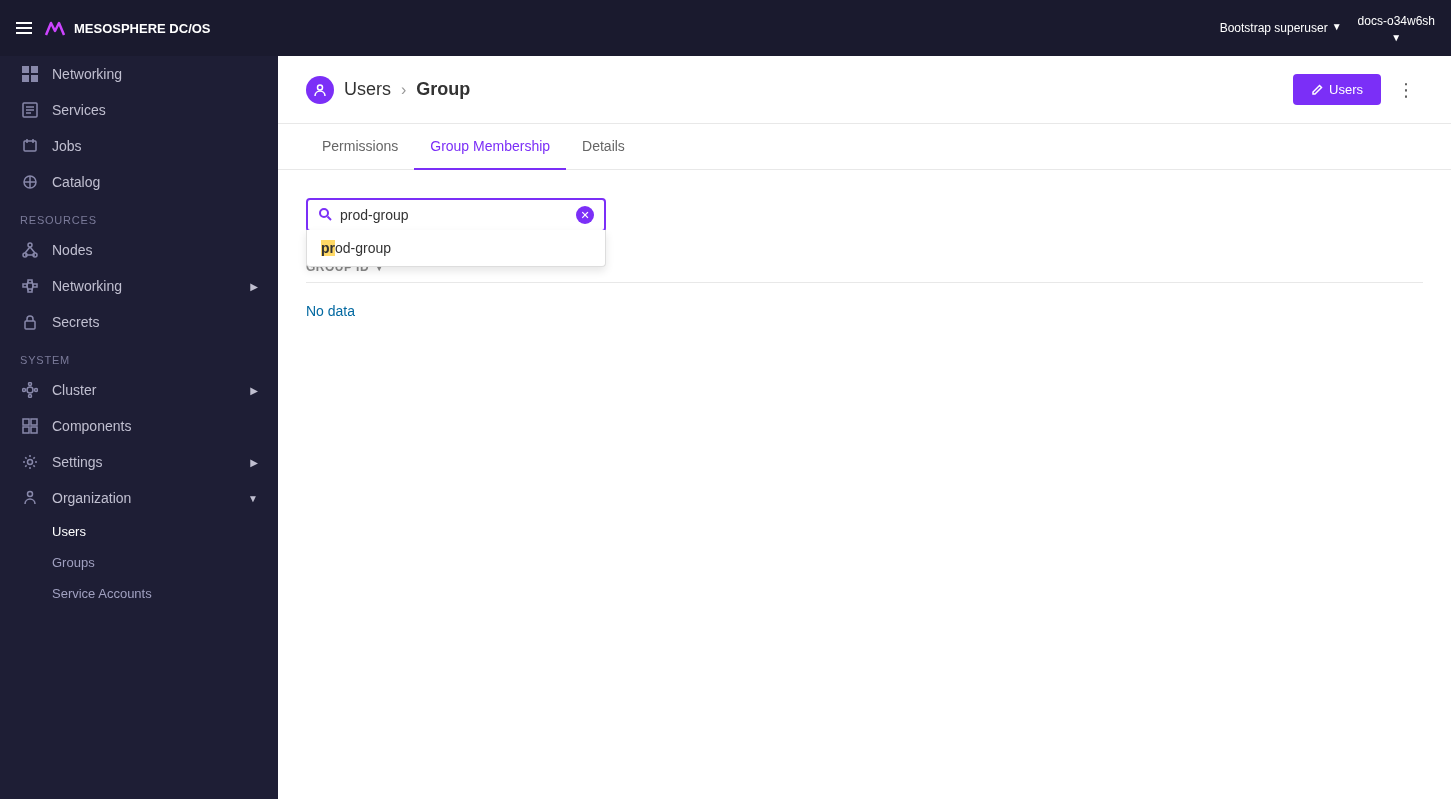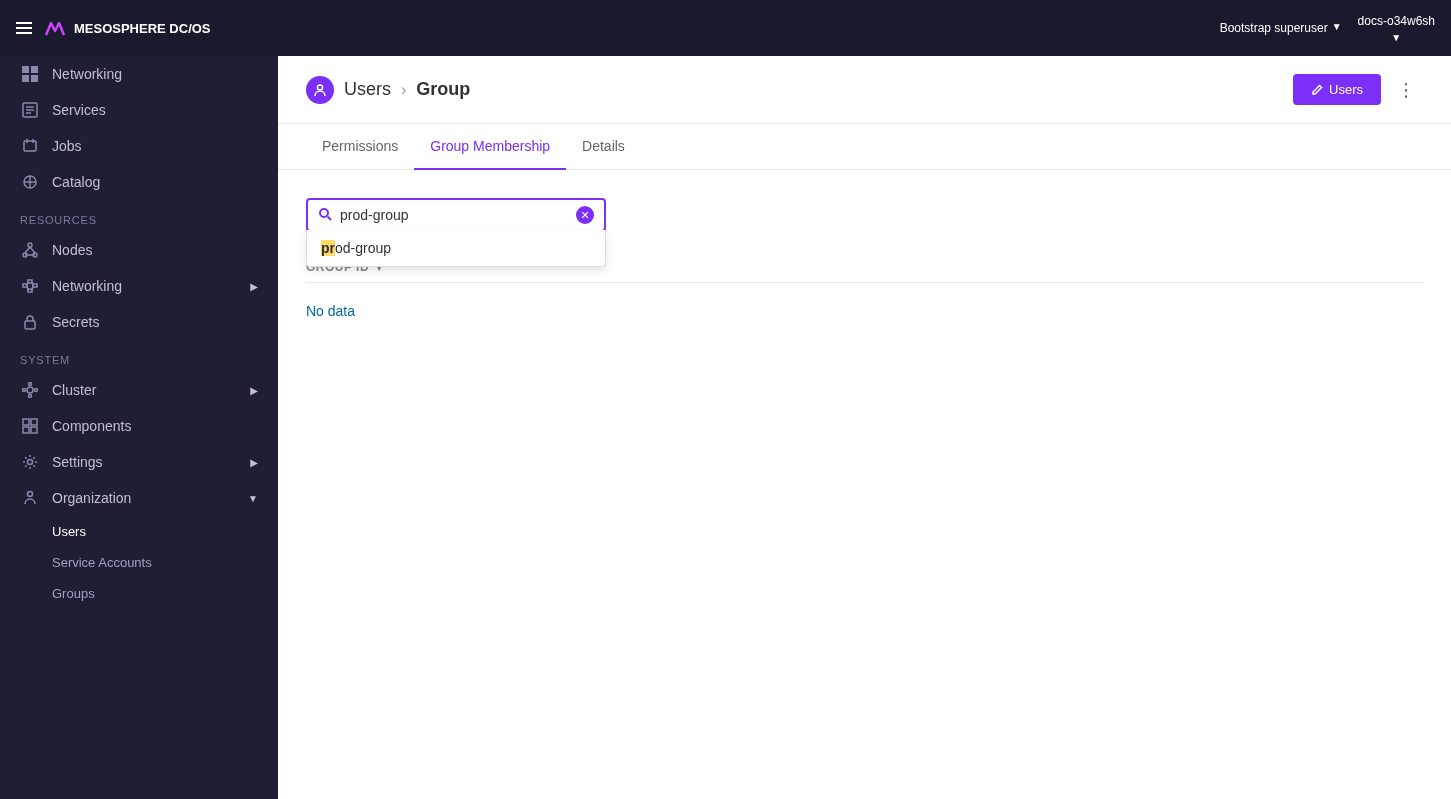--- a/index.html
+++ b/index.html
@@ -388,24 +388,24 @@
       </span>
       <span>Organization</span>
       <span class="sidebar-chevron">▼</span>
     </div>
 
     <div class="sidebar-subitems">
       <div class="sidebar-subitem active">
         <span>Users</span>
       </div>
       <div class="sidebar-subitem">
+        <span>Groups</span>
+      </div>
+      <div class="sidebar-subitem">
         <span>Service Accounts</span>
-      </div>
-      <div class="sidebar-subitem">
-        <span>Groups</span>
       </div>
     </div>
 
   </div>
 
   <div class="main">
 
     <div class="page-header">
       <div class="breadcrumb">
         <div class="breadcrumb-icon">

